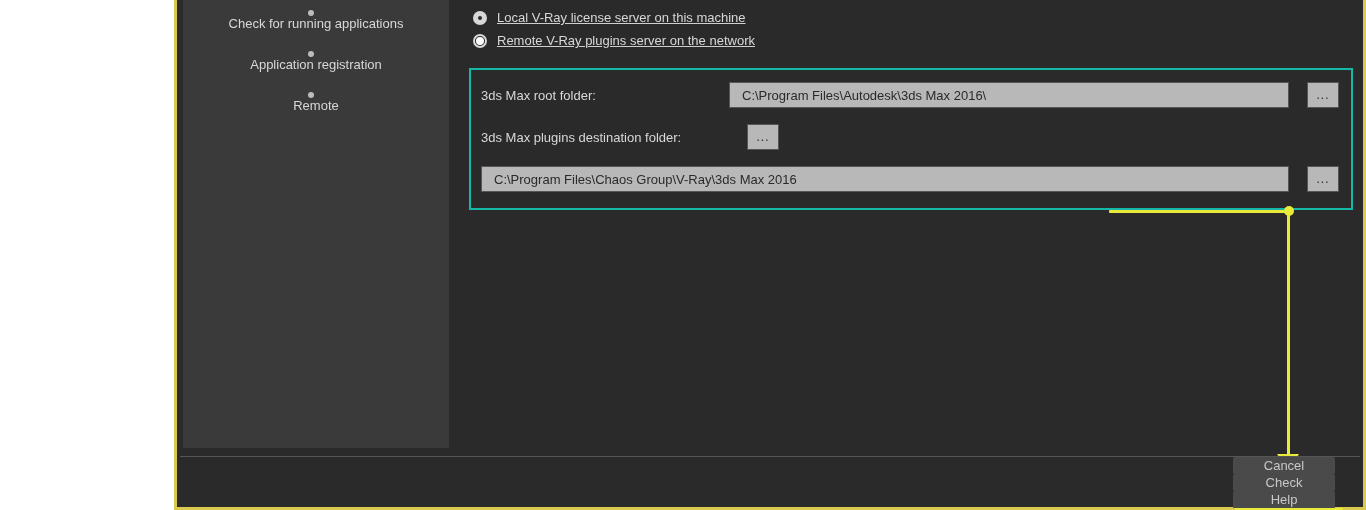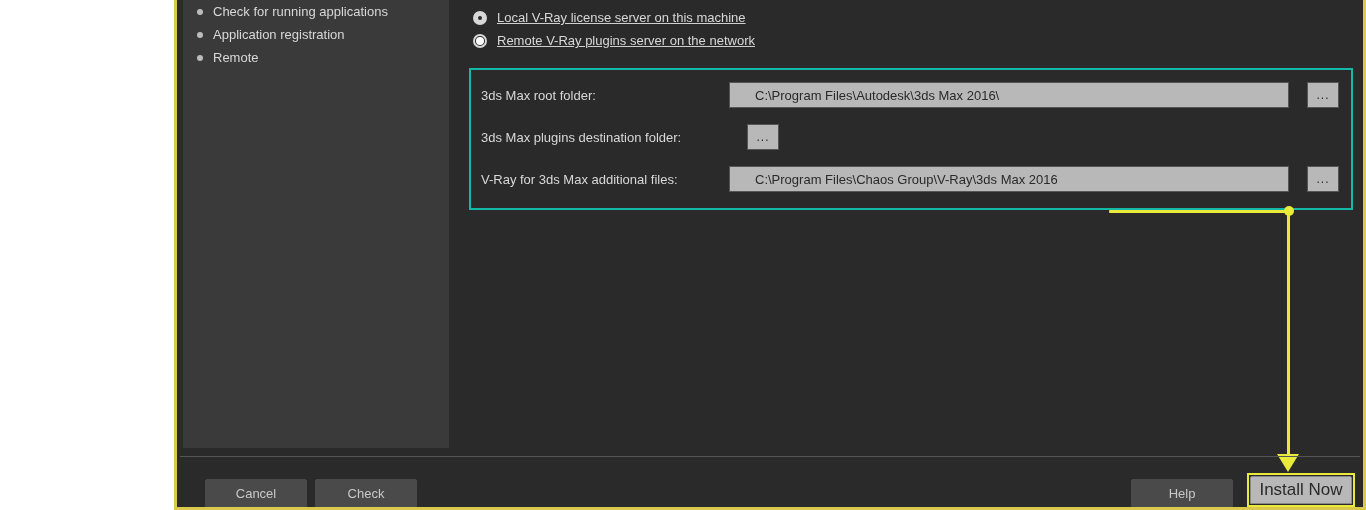--- a/index.html
+++ b/index.html
@@ -30,23 +30,24 @@
     width: 266px;
     background: #3a3a3a;
     padding: 4px 0 0 0;
     margin-left: 6px;
     margin-top: -4px;
     height: 452px;
   }
   .sidebar-item {
     display: flex;
     align-items: center;
-    padding: 4px 14px;
+    padding: 10px 14px;
     color: #d8d8d8;
     font-size: 13px;
+    flex-direction: column;
   }
   .bullet {
     width: 6px;
     height: 6px;
     border-radius: 50%;
     background: #bcbcbc;
     margin-right: 10px;
     flex-shrink: 0;
   }
   .main {
@@ -101,21 +102,21 @@
   .path-row:last-child { margin-bottom: 4px; }
   .path-label {
     width: 248px;
     color: #d8d8d8;
   }
   .path-input {
     flex: 1;
     background: #b8b8b8;
     border: 1px solid #555;
     color: #2a2a2a;
-    padding: 4px 25px;
+    padding: 4px 12px;
     font-size: 13px;
     font-family: inherit;
     height: 26px;
   }
   .browse-btn {
     width: 32px;
     height: 26px;
     background: #b8b8b8;
     border: 1px solid #555;
     color: #2a2a2a;
@@ -144,21 +145,22 @@
     height: 1px;
     background: #555;
   }
   .footer {
     position: absolute;
     left: 0; right: 0;
     bottom: 0;
     height: 50px;
     display: flex;
     align-items: flex-end;
-    padding: 0 8px 0 28px;
+    padding: 0 20px 0 28px;
+    flex-direction: column;
   }
   .footer-btn {
     width: 102px;
     height: 28px;
     background: #4a4a4a;
     border: 1px solid #4a4a4a;
     border-top-left-radius: 2px;
     border-top-right-radius: 2px;
     color: #c8c8c8;
     cursor: pointer;
@@ -224,21 +226,20 @@
         <div class="path-row">
           <span class="path-label">3ds Max root folder:</span>
           <input class="path-input" value="C:\Program Files\Autodesk\3ds Max 2016\" style="">
           <button class="browse-btn">...</button>
         </div>
         <div class="path-row">
           <span class="path-label">3ds Max plugins destination folder:</span>
           <button class="browse-btn">...</button>
         </div>
         <div class="path-row">
-          <span class="path-label">V-Ray for 3ds Max additional files:</span>
           <input class="path-input" value="C:\Program Files\Chaos Group\V-Ray\3ds Max 2016" style="">
           <button class="browse-btn">...</button>
         </div>
       </div>
 
       <div class="arrow-line" style="left:660px; top:210px; width:178px; height:3px;"></div>
       <div class="arrow-line" style="left:835px; top:206px; width:10px; height:10px; border-radius:50%;"></div>
       <div class="arrow-line" style="left:838px; top:210px; width:3px; height:248px;"></div>
       <div class="arrow-head" style="left:828px; top:454px;"></div>
 

